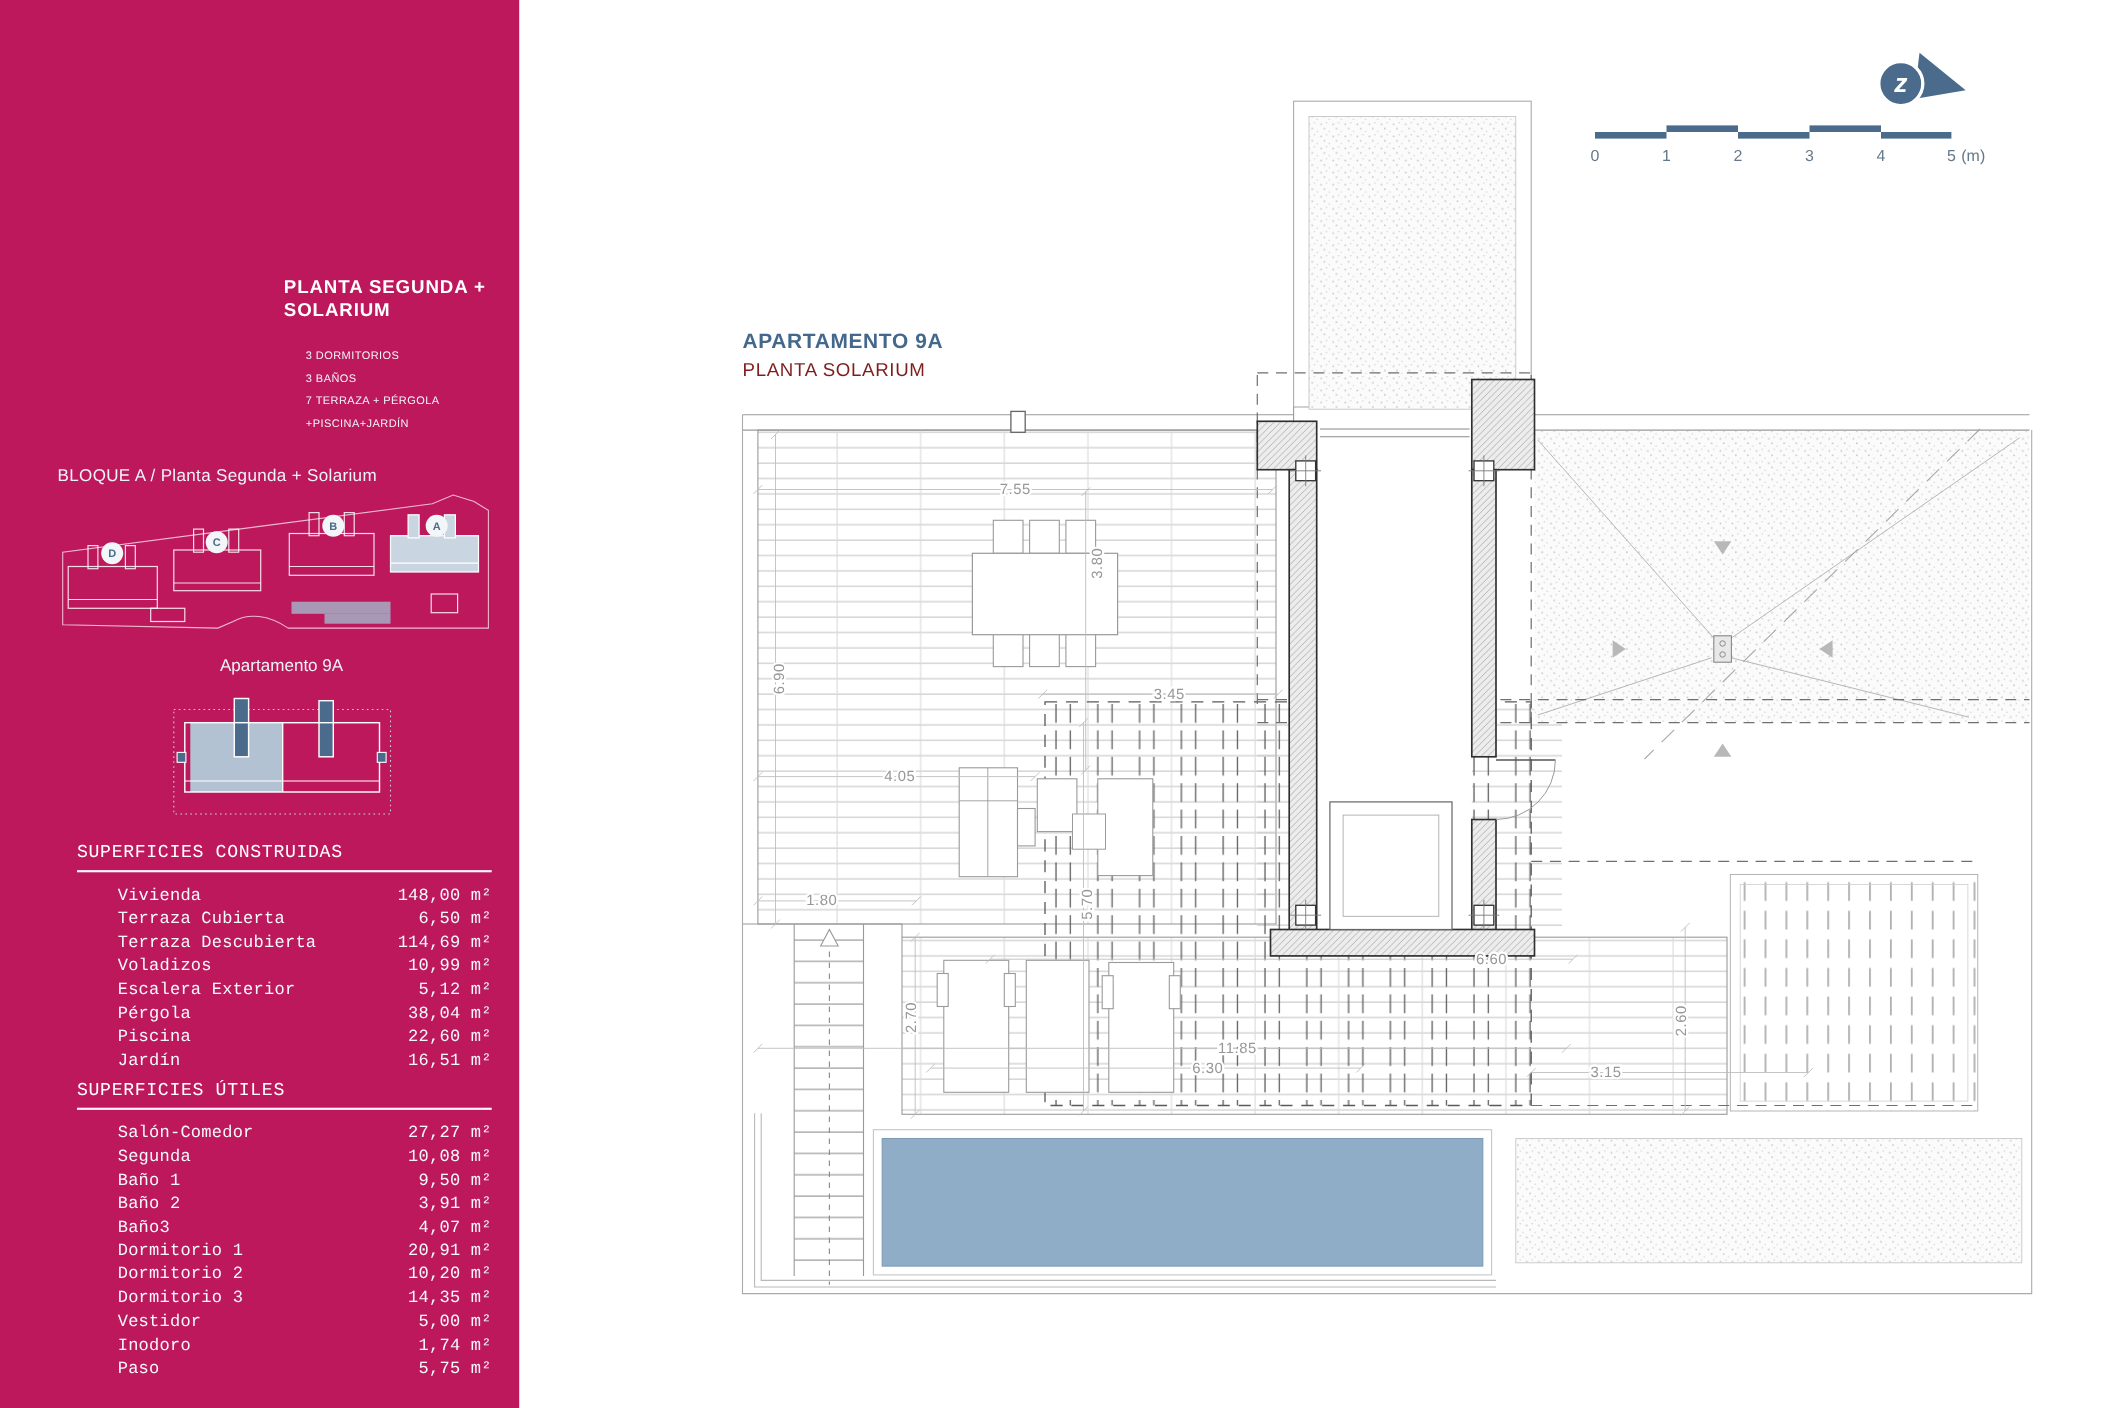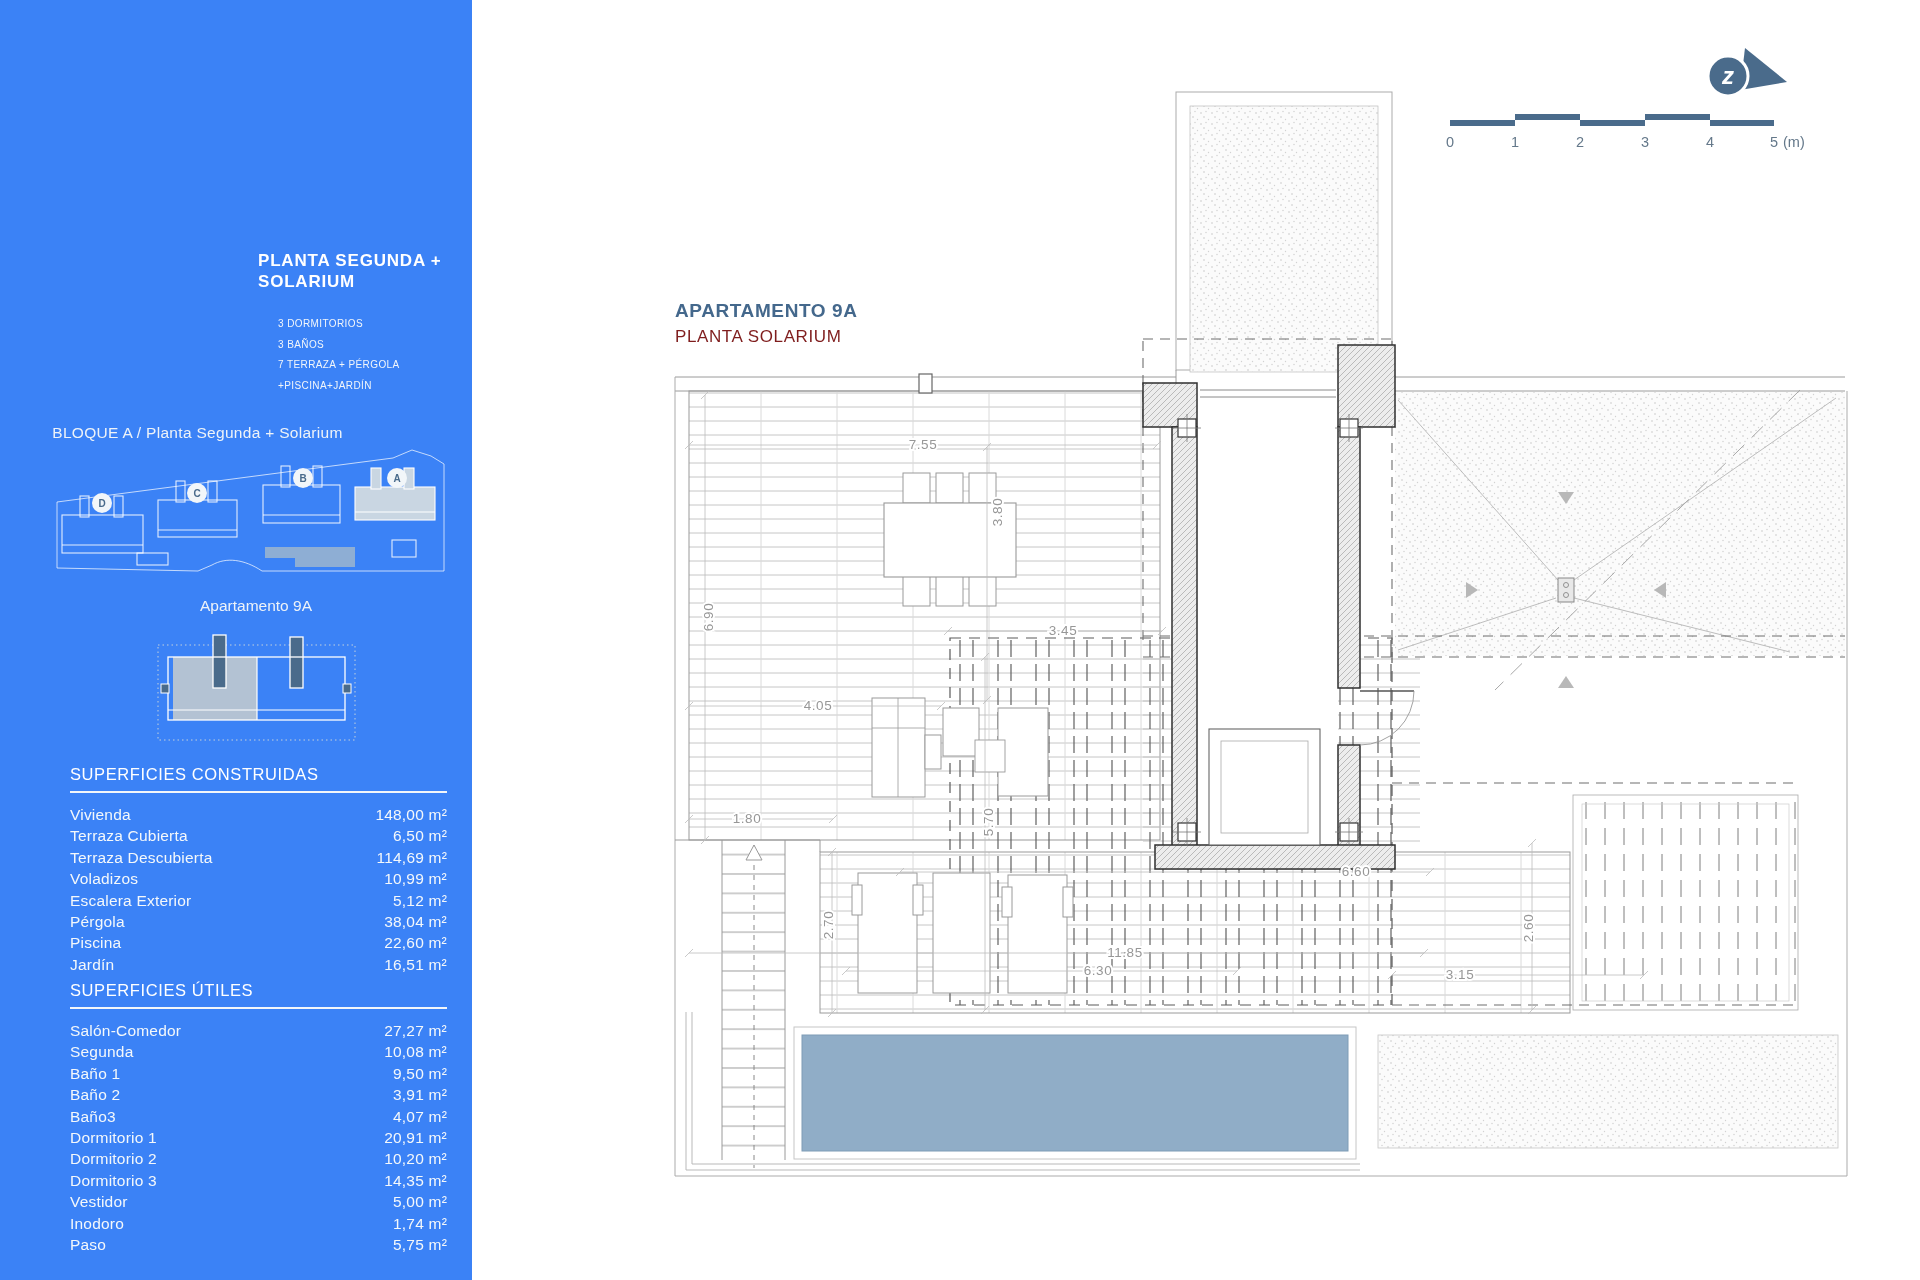--- a/index.html
+++ b/index.html
@@ -1,32 +1,32 @@
 <!DOCTYPE html>
 <html><head>
 <meta charset="utf-8">
 <style>
   html,body{margin:0;padding:0;background:#e8e8e8;}
   .page{position:relative;width:1920px;height:1280px;background:#ffffff;overflow:hidden;
         font-family:"Liberation Sans",sans-serif;-webkit-font-smoothing:antialiased;}
   
-  .sidebar{position:absolute;left:0;top:0;width:472px;height:1280px;background:#3b82f6;z-index:5;}
+  .sidebar{position:absolute;left:0;top:0;width:472px;height:1280px;background:#be185d;z-index:5;}
   .sb-title{position:absolute;left:258px;top:250px;color:#ffffff;font-size:17px;font-weight:bold;
             letter-spacing:.8px;line-height:21px;white-space:pre-line;}
   .sb-features{position:absolute;left:258px;top:314px;color:#f2f6fa;font-size:10px;
                letter-spacing:.4px;line-height:20.5px;margin-left:20px;}
   .sb-block{position:absolute;left:0;top:424px;width:395px;text-align:center;color:#eef3f8;
             font-size:15.5px;letter-spacing:.3px;}
   .sb-apt{position:absolute;left:0;top:597px;width:512px;text-align:center;color:#eef3f8;font-size:15.5px;}
   .sb-svg{position:absolute;left:0;}
-  .sb-sec{position:absolute;left:70px;width:377px;color:#f4f8fb;}
+  .sb-sec{position:absolute;left:70px;width:377px;color:#f4f8fb;font-family:Liberation Mono, monospace;}
   .sb-head{font-size:16.5px;letter-spacing:.6px;color:#ffffff;}
   .sb-rule{height:0;border-bottom:2px solid #f2f6fa;margin-top:7px;}
   .rows{margin-top:11px;}
-  .row{display:flex;justify-content:space-between;font-size:15.5px;line-height:21.4px;letter-spacing:.2px;}
+  .row{display:flex;justify-content:space-between;font-size:15.5px;line-height:21.4px;letter-spacing:.2px;margin-left:37px;}
   .rv{text-align:center;}
   
   .plan-title{position:absolute;left:675px;top:300px;z-index:3;}
   .plan-title .t1{font-size:19px;font-weight:bold;color:#44688c;letter-spacing:.6px;}
   .plan-title .t2{font-size:17px;color:#7f1d1d;letter-spacing:.6px;margin-top:5px;}
   
   .scalebar{position:absolute;left:1450px;top:112px;width:380px;height:46px;z-index:3;}
   .seg{position:absolute;height:6px;background:#4a6b8b;}
   .stick{position:absolute;top:22px;width:22px;margin-left:-11px;text-align:center;
          font-size:14.5px;color:#64788a;}

